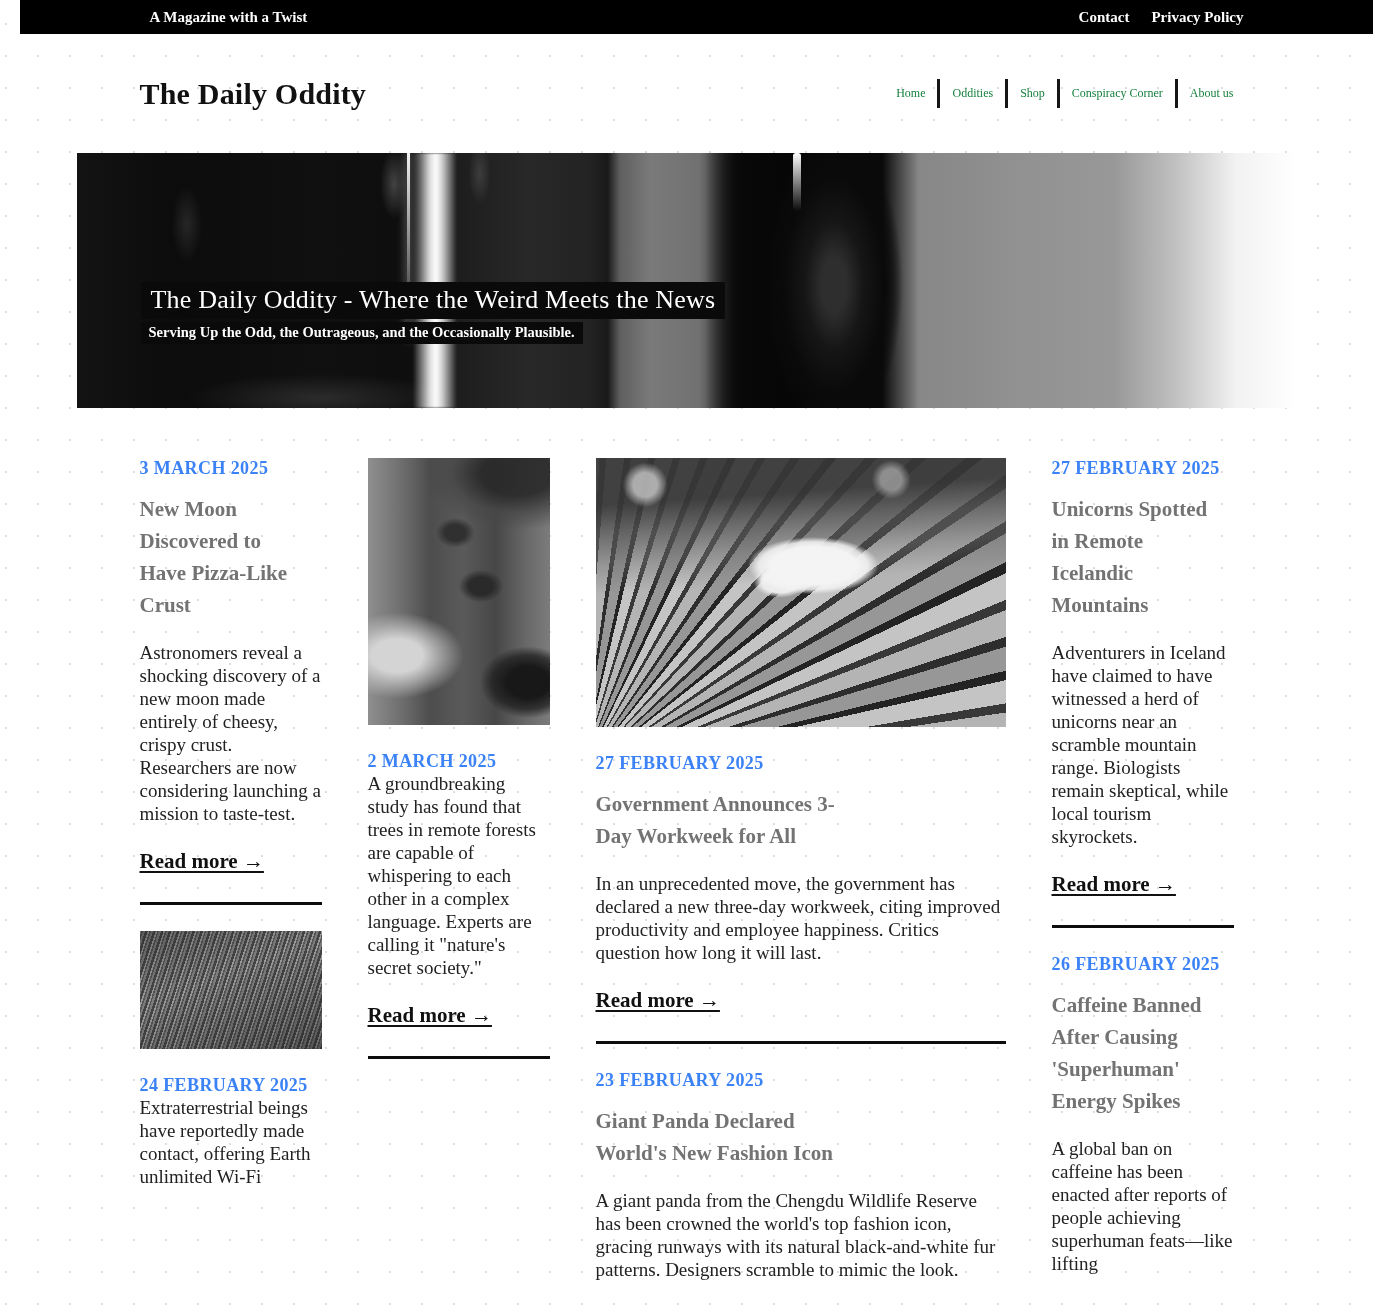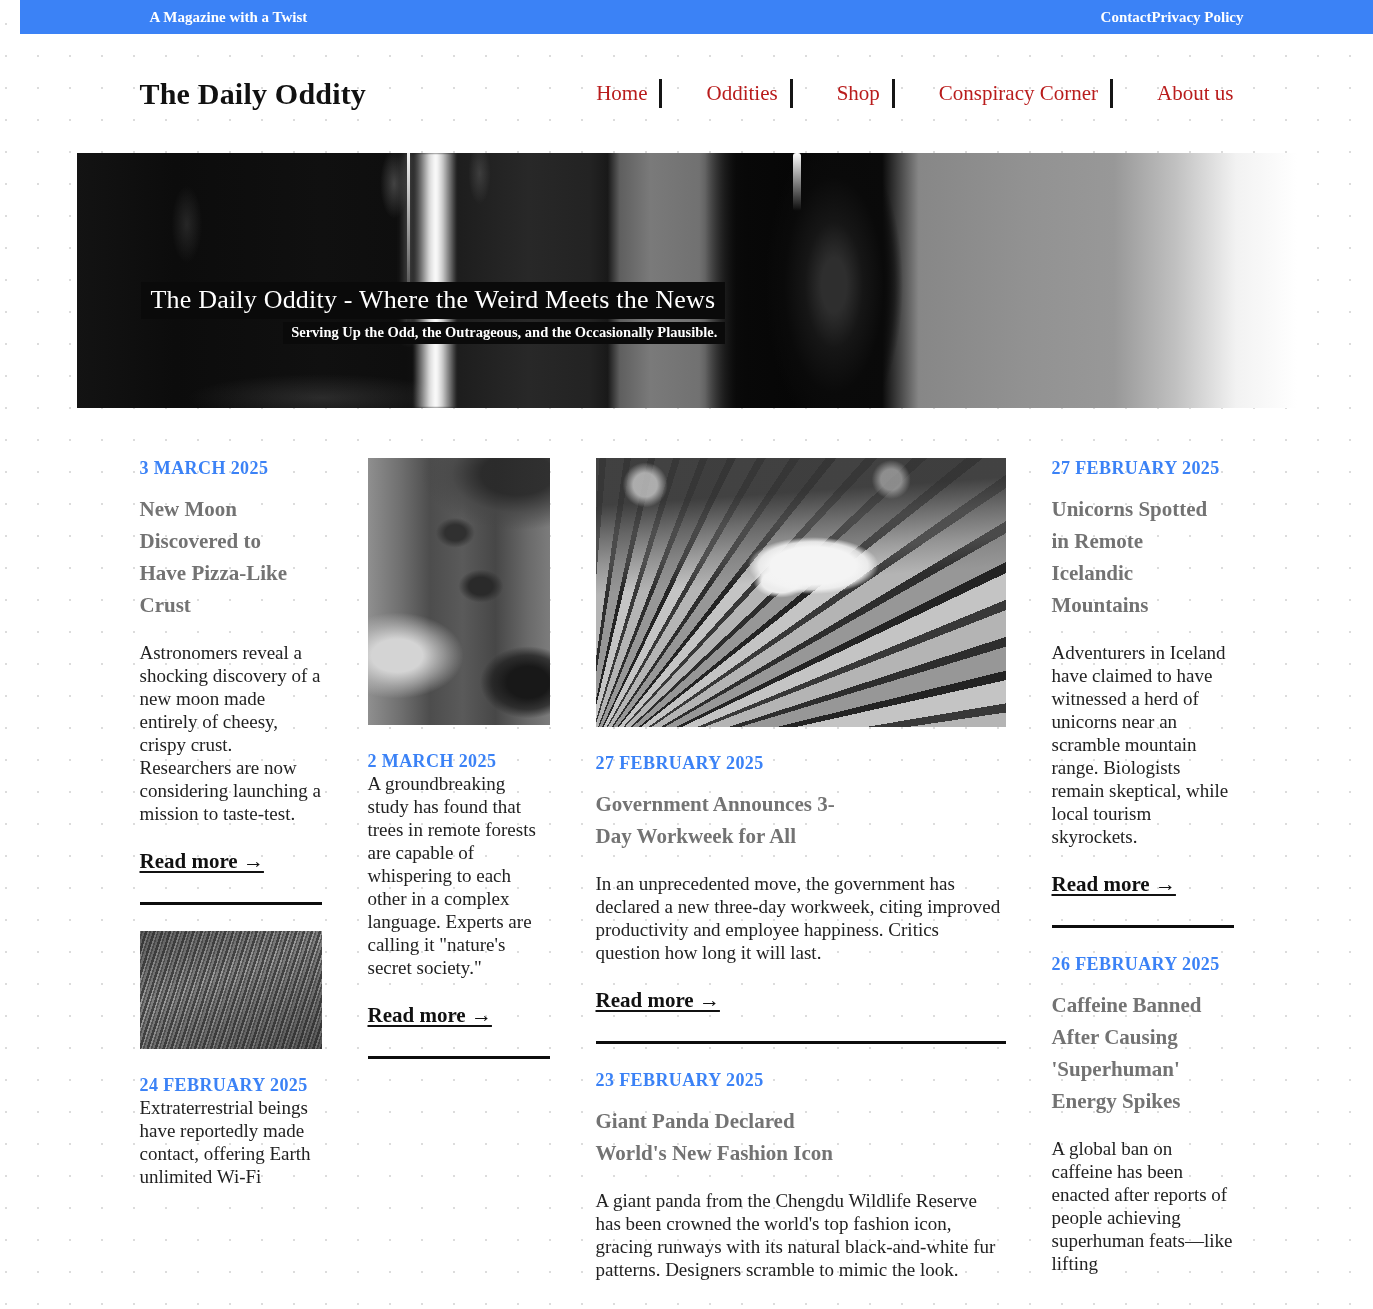--- a/index.html
+++ b/index.html
@@ -10,32 +10,32 @@
     background-color:#ffffff;
     background-image:radial-gradient(circle,#dcdcdc 1.3px,rgba(0,0,0,0) 1.5px);
     background-size:32px 32px;
     background-position:22px 8px;
     overflow:hidden;
     position:relative;
   }
   .container { width:1094px; margin:0 auto; }
 
   
-  .topbar { background:#3b82f6; height:34px;margin-left:20px; }
+  .topbar { background:#000000; height:34px;margin-left:20px; }
   .topbar .container { height:100%; display:flex; align-items:center; justify-content:space-between; }
   .tagline { color:#fff; font-weight:bold; font-size:15px; }
-  .topbar-links { display:flex; }
+  .topbar-links { display:flex; gap:22px; }
   .topbar-links a { color:#fff; font-weight:bold; font-size:15px; text-decoration:none; cursor:pointer; }
 
   
   .header { height:119px;border-radius:24px; }
   .header .container { height:100%; display:flex; align-items:center; justify-content:space-between; }
   .site-title { font-size:30px; font-weight:bold; color:#111; letter-spacing:.2px; cursor:pointer; }
   .nav { display:flex; align-items:center; }
-  .nav a { font-size:21px; color:#b91c1c; text-decoration:none; cursor:pointer; white-space:nowrap;margin-left:32px; }
+  .nav a { font-size:12px; color:#15803d; text-decoration:none; cursor:pointer; white-space:nowrap; }
   .nav .sep { width:3px; height:29px; background:#151515; margin:0 12px; }
 
   
   .hero {
     position:relative; width:1220px; height:255px; margin:0 auto; overflow:hidden;
     background:linear-gradient(90deg,
       #131313 0%, #0c0c0c 8%, #101010 20%, #0e0e0e 27%,
       #1d1d1d 31%, #282828 37%, #232323 42%, #191919 43.5%,
       #5f5f5f 44.5%, #7a7a7a 47%, #717171 51%, #3a3a3a 53%,
       #0d0d0d 55%, #080808 59%, #0a0a0a 66%,
@@ -54,21 +54,21 @@
     box-shadow:0 0 9px 2px rgba(255,255,255,.3); }
   .hero-streak { left:336px; top:0; width:44px; height:100%;
     background:linear-gradient(90deg, rgba(255,255,255,0), rgba(255,255,255,.85) 38%, #ffffff 52%, rgba(255,255,255,.8) 66%, rgba(255,255,255,0));
     filter:blur(1px); }
   .hero-lid { left:628px; top:0; width:126px; height:100%;
     background:linear-gradient(90deg, rgba(8,8,8,0), rgba(8,8,8,.95) 25%, rgba(6,6,6,.98) 75%, rgba(8,8,8,0)); }
   .hero-iris { left:688px; top:-18px; width:138px; height:300px; border-radius:50%;
     background:radial-gradient(closest-side, #2e2e2e 0 18%, #161616 42%, #0a0a0a 72%, rgba(10,10,10,.55) 88%, rgba(10,10,10,0) 100%); }
   .hero-catchlight { left:716px; top:0; width:8px; height:58px; border-radius:3px;
     background:linear-gradient(#ffffff, rgba(255,255,255,0)); }
-  .hero-caption { left:64px; top:129px;text-align:right; }
+  .hero-caption { left:64px; top:129px; }
   .hero-title { display:inline-block; background:#0a0a0a; color:#fff;
     font-size:26px; line-height:30px; padding:3px 10px 4px; letter-spacing:.2px; }
   .hero-sub { display:inline-block; background:#0a0a0a; color:#fff; font-weight:bold;
     font-size:14.5px; line-height:17px; padding:2px 8px 3px; margin-top:3px; }
 
   
   .grid { width:1094px; margin:50px auto 0; display:flex; gap:46px; align-items:flex-start; }
   .col { width:182px; flex:none; }
   .col.wide { width:410px; }
   .date { font-size:18px; font-weight:bold; letter-spacing:.4px; color:#3b82f6; }

